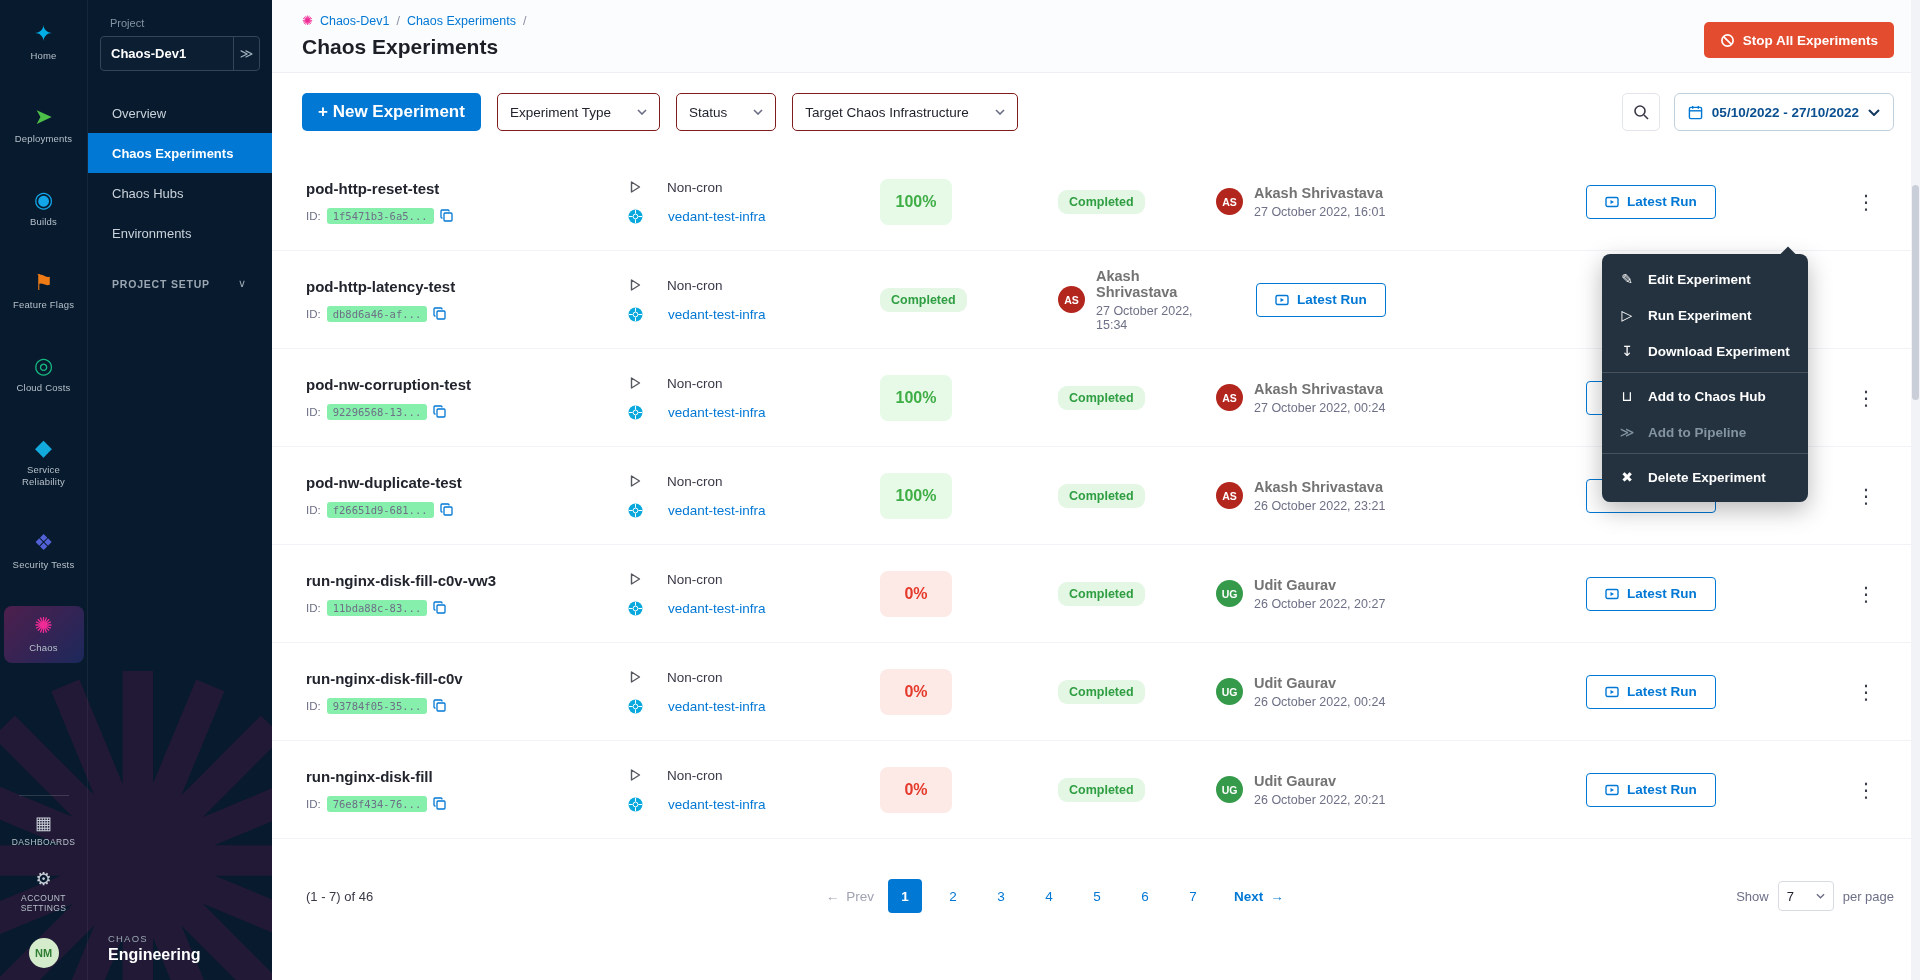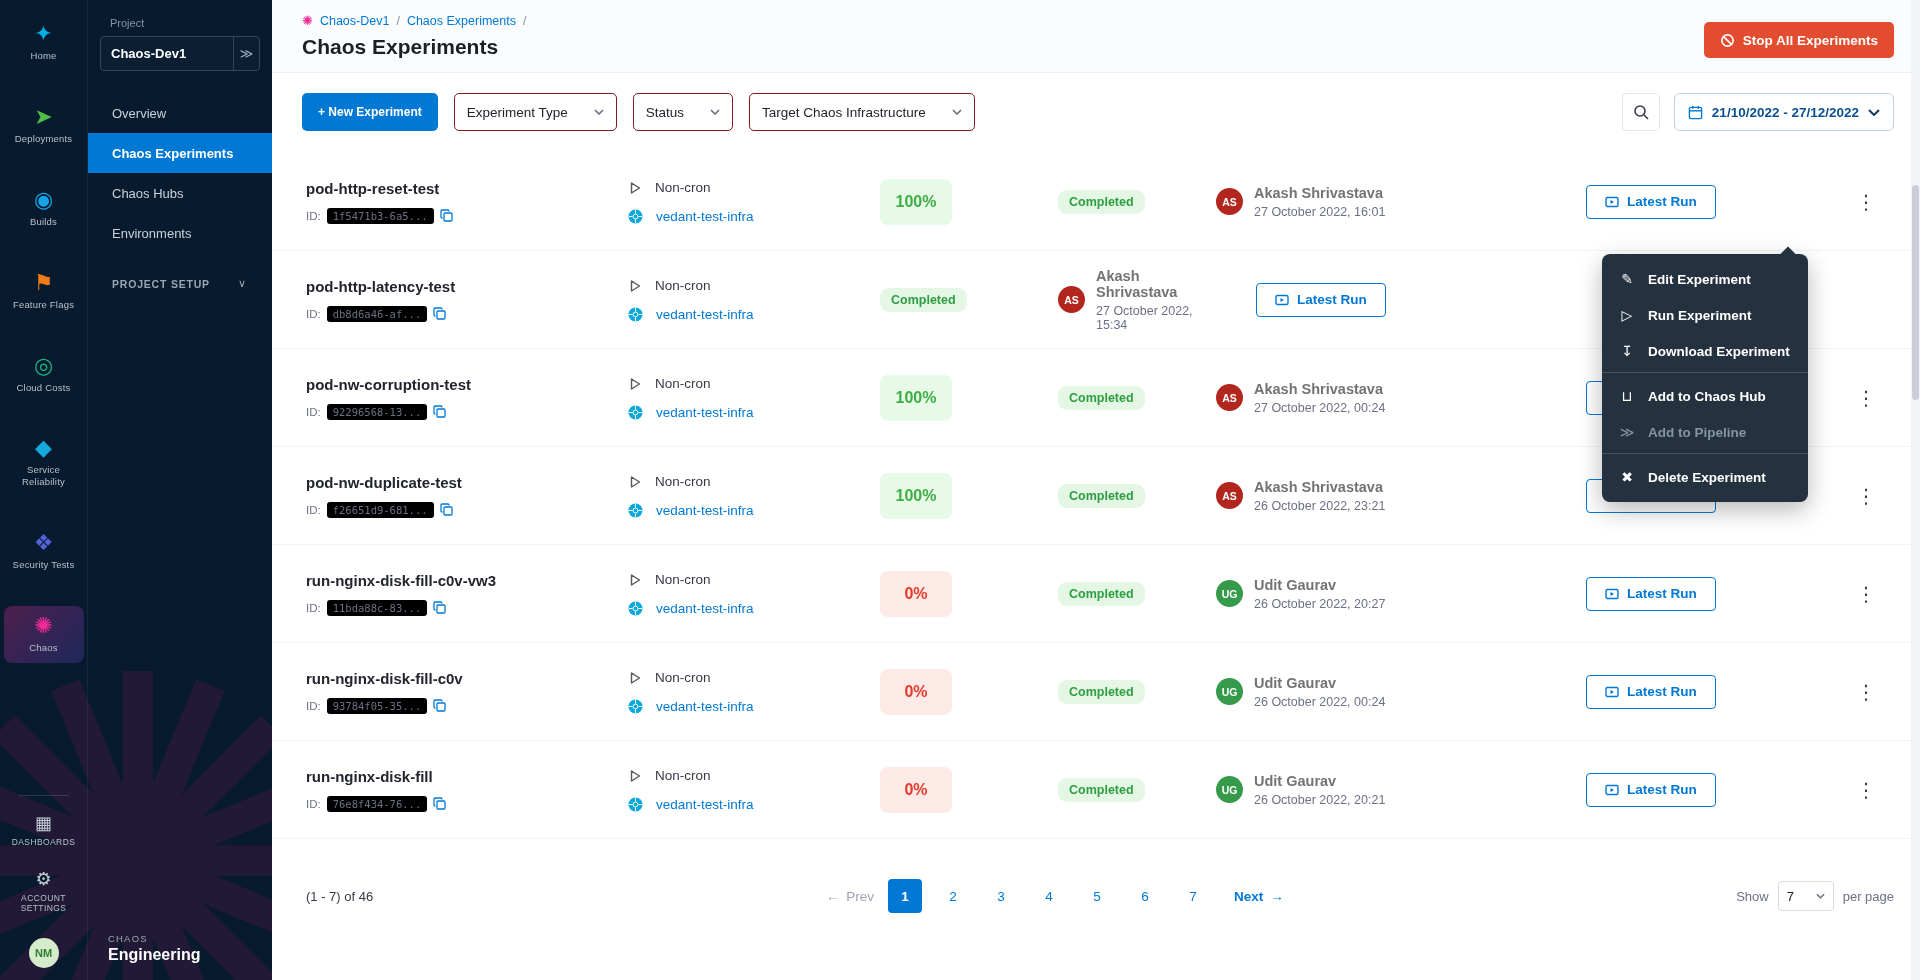--- a/index.html
+++ b/index.html
@@ -42,35 +42,35 @@
   .page-head{padding:13px 26px 13px 30px;background:#fbfcfd;border-bottom:1px solid #edeff3;position:relative}
   .breadcrumb{display:flex;align-items:center;gap:7px;font-size:12.5px}
   .crumb-icon{color:#f02b96;font-size:13px}
   .crumb-link{color:#0278d5}
   .crumb-sep{color:#8b8fa3}
   .page-title{font-size:21px;font-weight:bold;color:#1c1f26;margin-top:7px}
   .stop-btn{position:absolute;top:22px;right:26px;height:36px;background:#e34c2e;color:#fff;border:none;border-radius:5px;font-size:13.5px;font-weight:bold;display:flex;align-items:center;gap:8px;padding:0 16px}
 
   .toolbar{padding:20px 26px 22px 30px;background:#fff;display:flex;align-items:center}
   .toolbar-left{display:flex;align-items:center;gap:16px}
-  .new-exp-btn{height:38px;background:#0278d5;color:#fff;border:none;border-radius:5px;font-size:12px;font-weight:bold;padding:0 16px}
+  .new-exp-btn{height:38px;background:#0278d5;color:#fff;border:none;border-radius:5px;font-size:17px;font-weight:bold;padding:0 16px}
   .filter-select{height:38px;border:1px solid #7f1d1d;border-radius:5px;background:#fff;display:inline-flex;align-items:center;gap:26px;padding:0 12px;font-size:13.5px;color:#23252e;cursor:pointer}
   .toolbar-right{margin-left:auto;display:flex;align-items:center;gap:14px}
   .search-btn{width:38px;height:38px;border:1px solid #e2e5ec;border-radius:5px;background:#fff;display:flex;align-items:center;justify-content:center}
   .date-btn{height:38px;border:1px solid #bfd0de;border-radius:6px;background:#fff;display:flex;align-items:center;gap:9px;padding:0 13px;font-size:13.5px;font-weight:bold;color:#0a4f8f}
 
   .thead{display:grid;grid-template-columns:322px 252px 178px 158px 330px 1fr 56px;padding:0 26px 0 34px;height:40px;align-items:center;margin-top:14px}
   .th{font-size:11px;font-weight:bold;color:#6d7086;letter-spacing:.6px;display:flex;align-items:center;gap:6px}
   .row{display:grid;grid-template-columns:322px 252px 178px 158px 330px 1fr 56px;padding:0 26px 0 34px;height:98px;align-items:center;border-bottom:1px solid #f2f3f7}
   .exp-name{font-size:15px;font-weight:bold;color:#23252e;cursor:pointer}
   .exp-id{display:flex;align-items:center;gap:6px;margin-top:11px}
   .id-label{font-size:11.5px;color:#6d7086}
-  .id-pill{background:#000000;border-radius:3px;padding:2px 6px;font-family:"DejaVu Sans Mono",monospace;font-size:10.5px;color:#6d7086}
+  .id-pill{background:#86efac;border-radius:3px;padding:2px 6px;font-family:"DejaVu Sans Mono",monospace;font-size:10.5px;color:#6d7086}
   .copy-btn{display:flex;cursor:pointer}
-  .detail-line{display:flex;align-items:flex-end;gap:13px;font-size:13.5px;color:#383946}
+  .detail-line{display:flex;align-items:flex-start;gap:25px;font-size:13.5px;color:#383946}
   .detail-line + .detail-line{margin-top:14px}
   .infra-link{color:#0278d5;font-size:13.5px}
   .score{width:72px;height:46px;border-radius:8px;display:flex;align-items:center;justify-content:center;font-size:16px;font-weight:bold}
   .score[data-level="good"]{background:#e7f9e7;color:#3fae46}
   .score[data-level="medium"]{background:#fff8e0;color:#f2b50e}
   .score[data-level="bad"]{background:#fdeae6;color:#e4392b}
   .badge{display:inline-block;background:#e4f7e4;color:#2f9e42;font-size:12.5px;font-weight:bold;padding:5px 11px;border-radius:9px}
   .updated-cell{display:flex;align-items:center;gap:11px}
   .avatar{width:27px;height:27px;border-radius:50%;color:#fff;font-size:10.5px;font-weight:bold;display:flex;align-items:center;justify-content:center;flex:0 0 27px}
   .user-name{font-size:14.5px;font-weight:bold;color:#737373}
@@ -264,21 +264,21 @@
             <line x1="11" y1="11" x2="15" y2="15" stroke="#383946" stroke-width="1.6"></line>
           </svg>
       </button>
       <button class="date-btn">
         <svg width="15" height="15" viewBox="0 0 16 16">
             <rect x="1.5" y="2.5" width="13" height="12" rx="1.5" fill="none" stroke="#0278d5" stroke-width="1.5"></rect>
             <line x1="1.5" y1="6.2" x2="14.5" y2="6.2" stroke="#0278d5" stroke-width="1.5"></line>
             <line x1="5" y1="1" x2="5" y2="4" stroke="#0278d5" stroke-width="1.5"></line>
             <line x1="11" y1="1" x2="11" y2="4" stroke="#0278d5" stroke-width="1.5"></line>
           </svg>
-        <span>21/10/2022 - 27/12/2022</span>
+        <span>05/10/2022 - 27/10/2022</span>
         <svg width="12" height="7" viewBox="0 0 12 7">
             <polyline points="1,1 6,6 11,1" fill="none" stroke="#12395e" stroke-width="2"></polyline>
           </svg>
       </button>
     </div>
   </div>
 
 
   <div>
 

